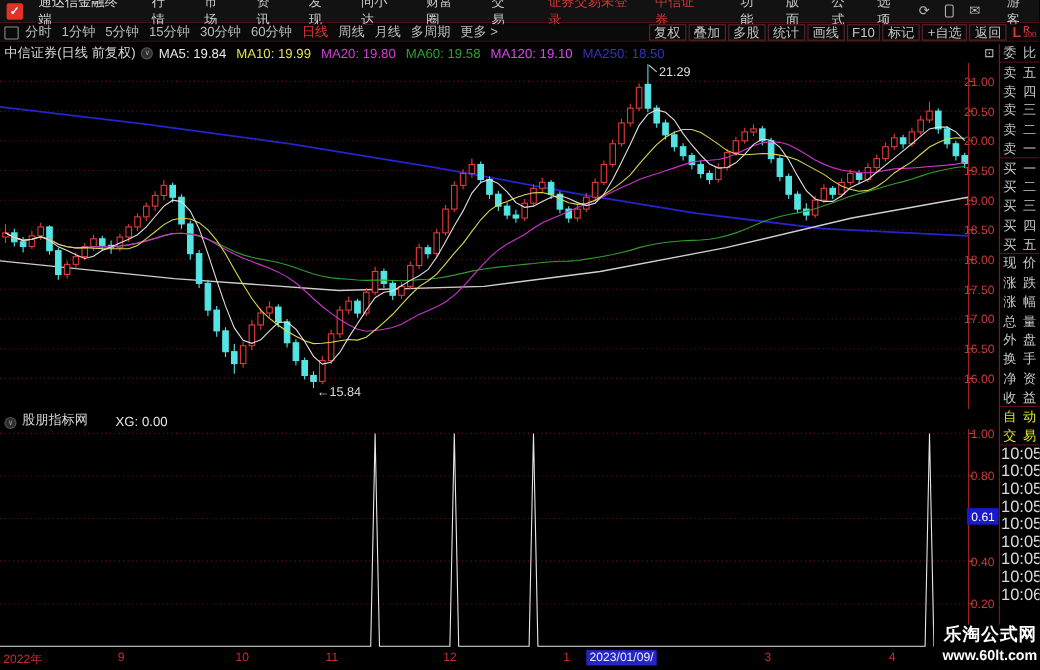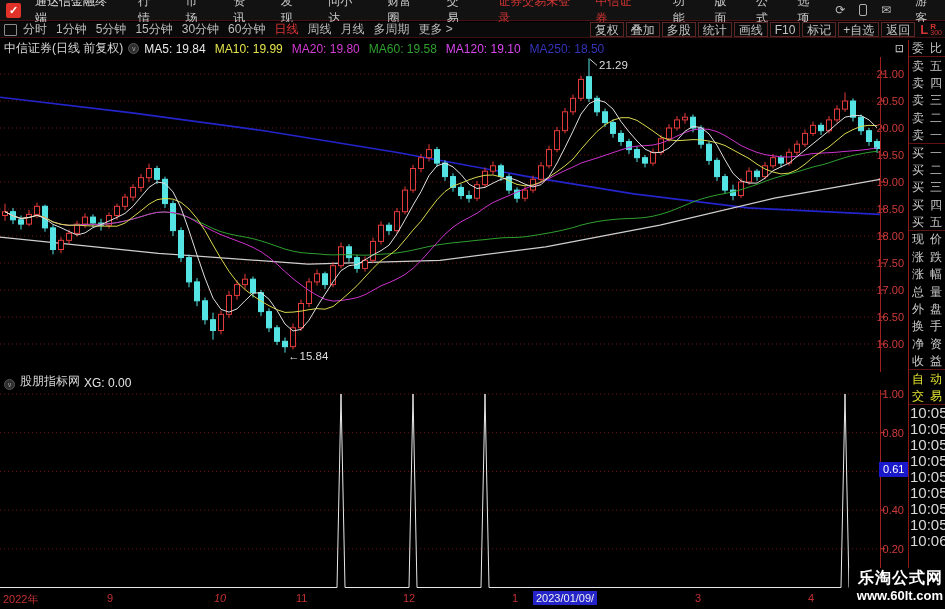--- a/index.html
+++ b/index.html
@@ -32,21 +32,21 @@
   
   .chead{position:absolute;top:40px;left:0;width:908px;height:17px;background:#000;display:flex;
     align-items:center;padding:0 4px;font-size:12px;color:#d8d8d8;white-space:nowrap}
   .collapse{width:11px;height:11px;border-radius:50%;background:#2e2e2e;border:1px solid #555;color:#999;
     font-size:7px;line-height:9px;text-align:center;margin:0 5px;flex:0 0 auto}
   .mas span{margin-right:9px}
   .chead .cornericon{position:absolute;right:4px;color:#cfcfcf;font-size:11px}
   
   .ihead{position:absolute;top:372px;left:0;width:908px;height:18px;background:#000;display:flex;
     align-items:flex-end;padding:0 4px;font-size:12px;color:#d8d8d8}
-  .ihead .xg{margin-left:4px;color:#e4e4e4}
+  .ihead .xg{margin-left:25px;color:#e4e4e4}
   svg{position:absolute;left:0;display:block}
   #mainchart{top:57px}
   #lowerchart{top:390px}
   
   .baxis{position:absolute;top:589px;left:0;width:908px;height:16px;background:#000;font-size:11px;color:#c23030}
   .baxis .yr{position:absolute;left:3px;top:3px}
   .baxis .month{position:absolute;top:3px}
   .datebox{position:absolute;left:533px;top:2px;width:64px;height:14px;background:#2424c8;color:#f0f0f0;
     font-size:11px;line-height:14px;padding-left:3px}
   
@@ -426,21 +426,21 @@
       <line x1="880" y1="158.8" x2="885" y2="158.8" stroke="#cf3b3b" stroke-width="1"></line>
       <text x="904" y="162.8" fill="#cf3b3b" font-size="11" text-anchor="end">0.20</text>
       <line x1="880.5" y1="0" x2="880.5" y2="199" stroke="#a02020" stroke-width="1"></line>
       <polyline points="0,197.5 337,197.5 341,4.0 345,197.5 409,197.5 413,4.0 417,197.5 481,197.5 485,4.0 489,197.5 841,197.5 845,4.0 849,197.5 880,197.5" fill="none" stroke="#e8e8e8" stroke-width="1"></polyline>
       <rect x="879" y="71.965" width="29" height="15" fill="#1a1acc"></rect>
       <text x="883" y="83.465" fill="#ffffff" font-size="11">0.61</text>
     </svg>
 
   <div class="baxis">
     <span class="yr">2022年</span>
-    <span id="months"><span class="month" style="left: 107px;">9</span><span class="month" style="left: 214px; font-style: italic;">10</span><span class="month" style="left: 296px;">11</span><span class="month" style="left: 403px;">12</span><span class="month" style="left: 512px;">1</span><span class="month" style="left: 695px;">3</span><span class="month" style="left: 808px;">4</span></span>
+    <span id="months"><span class="month" style="left: 107px;">9</span><span class="month" style="left: 214px;">10</span><span class="month" style="left: 296px;">11</span><span class="month" style="left: 403px;">12</span><span class="month" style="left: 512px;">1</span><span class="month" style="left: 695px;">3</span><span class="month" style="left: 808px;">4</span></span>
     <span class="datebox">2023/01/09/—</span>
   </div>
 
   <div class="sidebar" id="sidebar">
       <div class="srow sep">
         <span>委</span>
         <span>比</span>
       </div>
       <div class="srow">
         <span>卖</span>

